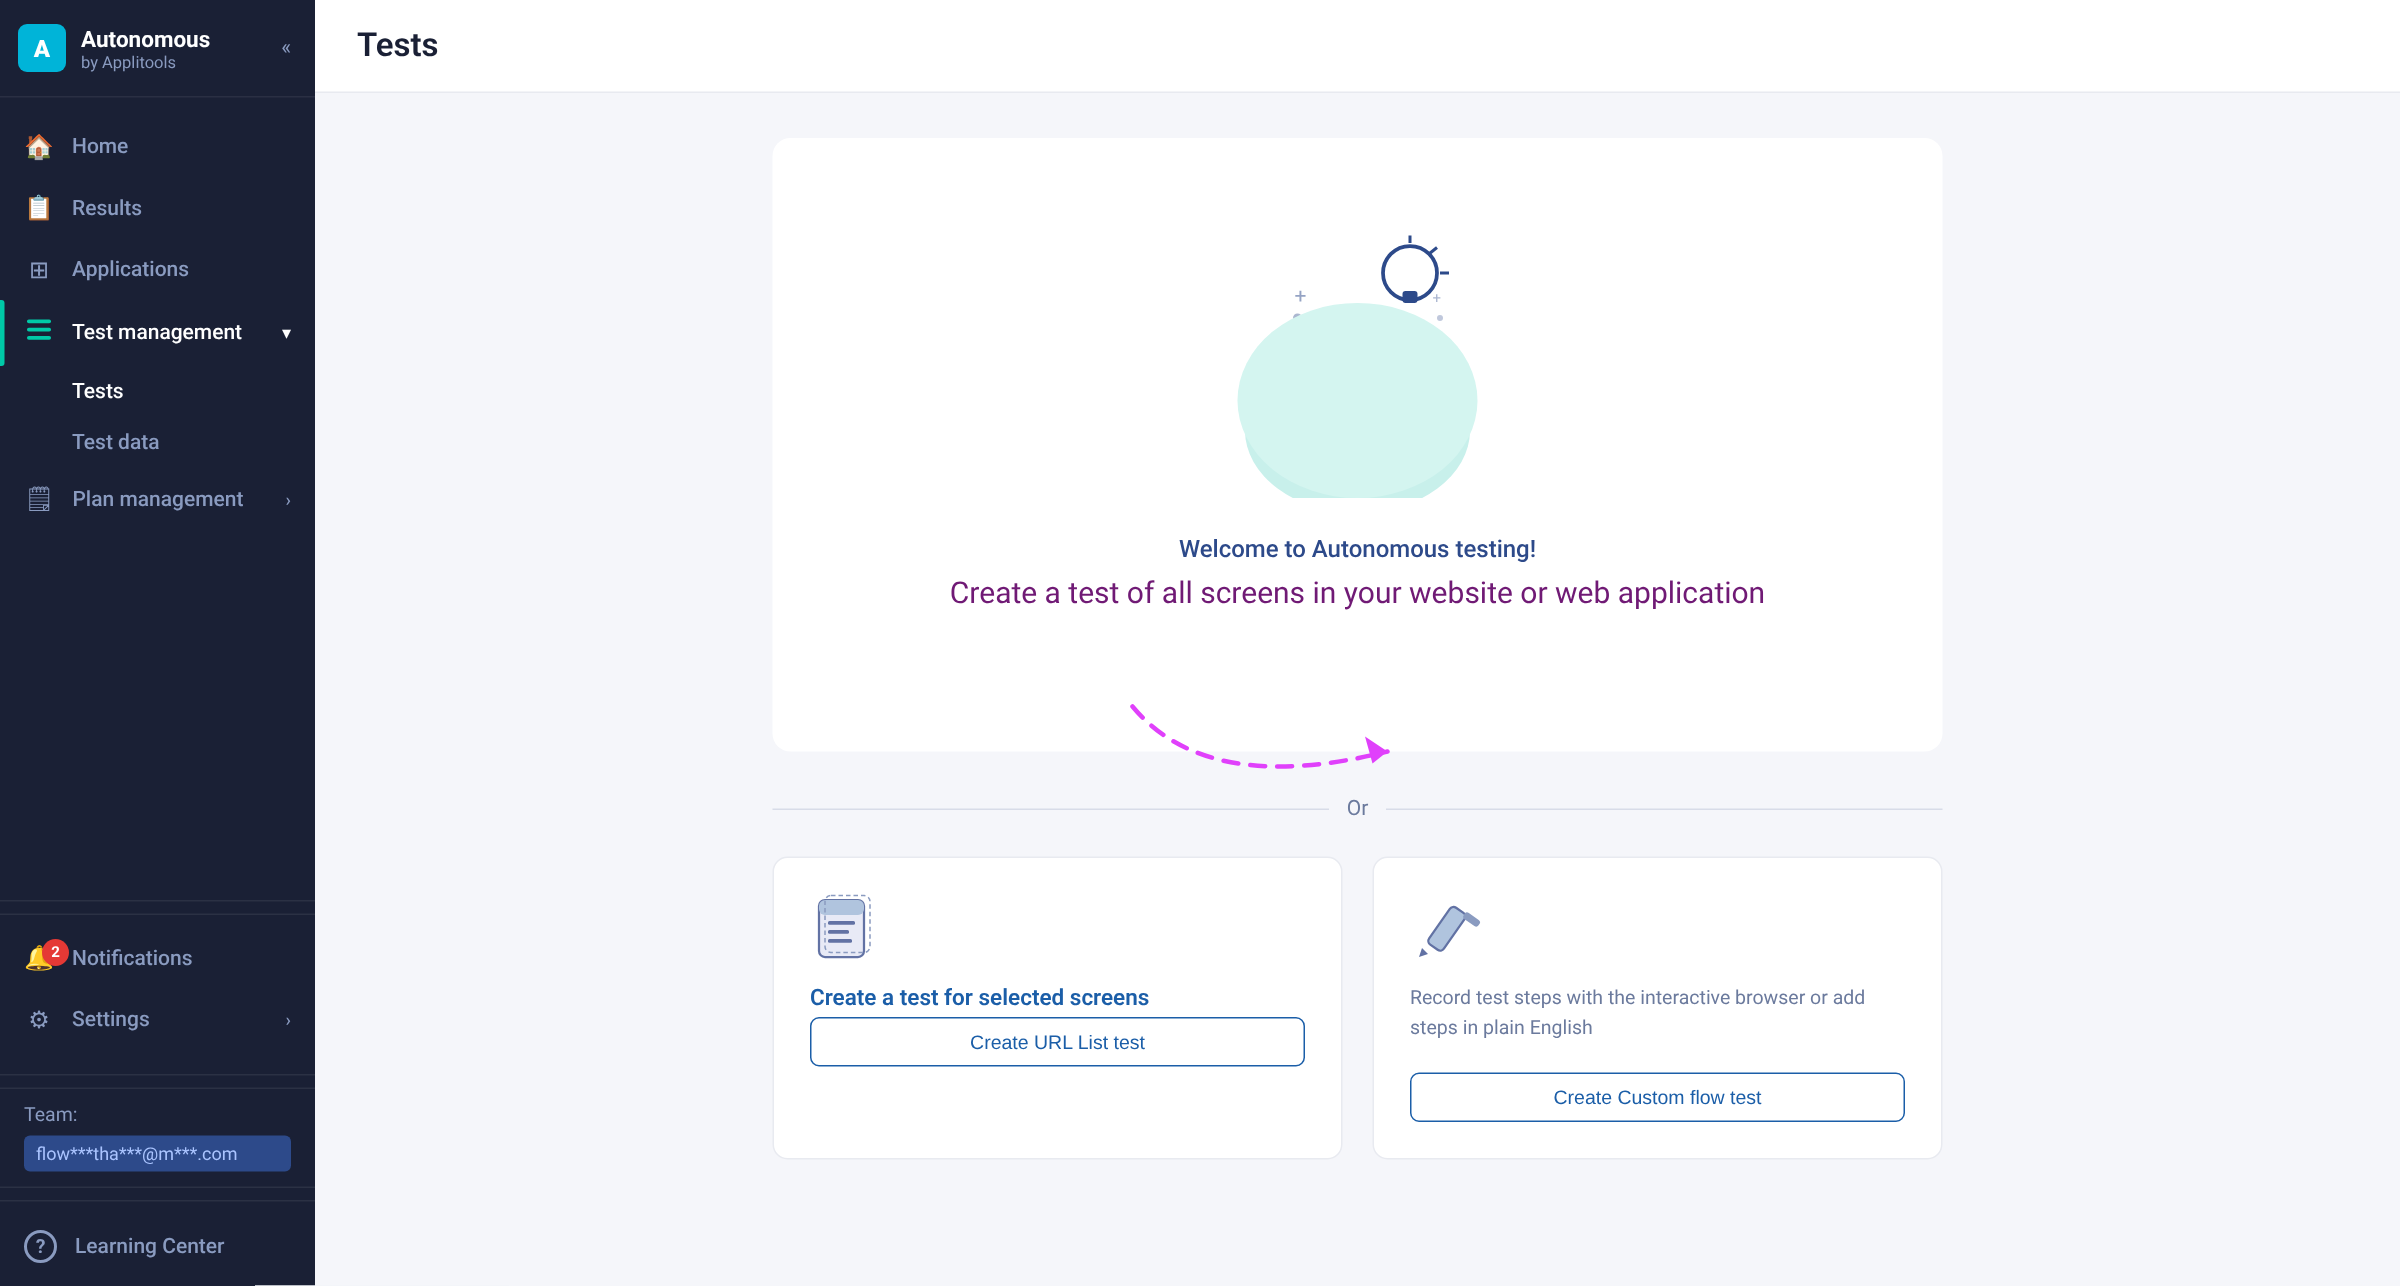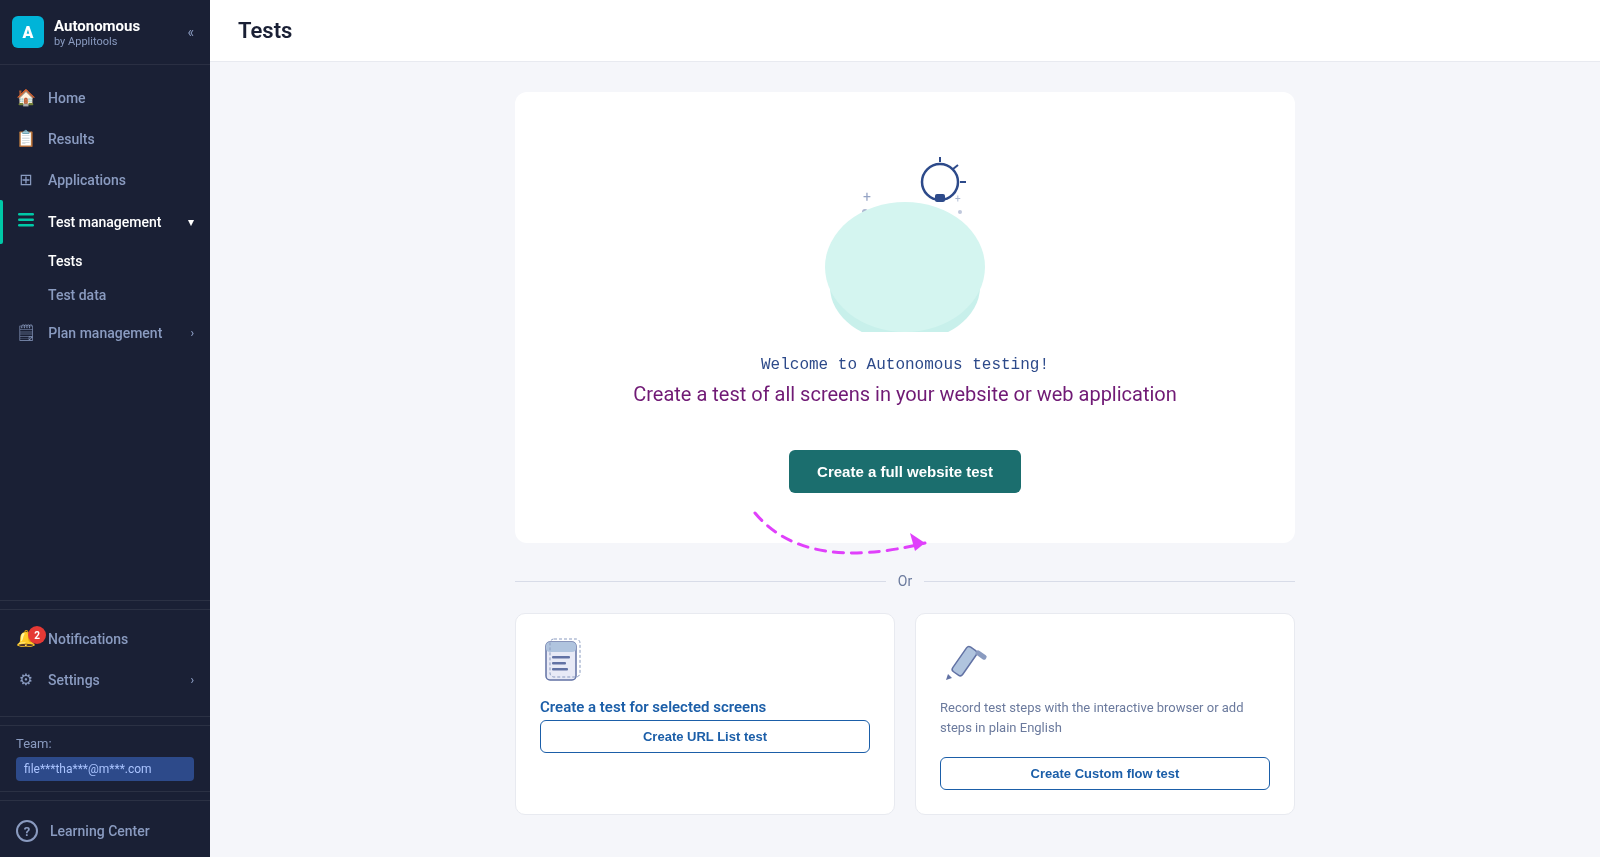--- a/index.html
+++ b/index.html
@@ -179,21 +179,20 @@
       width: 160px;
       height: 130px;
       background: #d4f5f0;
       border-radius: 50%;
     }
     .welcome-subtitle {
       font-size: 16px;
       font-weight: 500;
       color: #2d4a8a;
       margin-bottom: 8px;
-      font-family: Liberation Mono, monospace;
     }
     .welcome-title {
       font-size: 28px;
       font-weight: 700;
       color: #1a2035;
       margin-bottom: 10px;
     }
     .welcome-desc {
       font-size: 20px;
       color: #701a75;
@@ -268,21 +267,21 @@
       margin-bottom: 20px;
       line-height: 1.5;
     }
     .option-btn {
       background: #fff;
       color: #1b5ea8;
       border: 1.5px solid #1b5ea8;
       border-radius: 6px;
       padding: 8px 18px;
       font-size: 13px;
-      font-weight: 700;
+      font-weight: 400;
       cursor: pointer;
       width: 100%;
     }
   </style>
 </head>
 <body>
 
 <nav class="sidebar">
   <div class="sidebar-header">
     <div class="sidebar-logo">
@@ -353,21 +352,21 @@
       <span class="nav-icon">⚙</span>
       <span>Settings</span>
       <span class="chevron">›</span>
     </div>
   </div>
 
   <div class="sidebar-divider"></div>
 
   <div class="team-section">
     <div class="team-label">Team:</div>
-    <div class="team-email">file***tha***@m***.com</div>
+    <div class="team-email">flow***tha***@m***.com</div>
   </div>
 
   <div class="sidebar-divider"></div>
 
   <div class="nav-item" style="margin-bottom:4px;">
     <span class="nav-icon" style="width:22px;height:22px;border-radius:50%;border:2px solid #8a9bc0;display:flex;align-items:center;justify-content:center;font-size:13px;font-weight:700;color:#8a9bc0;">?</span>
     <span>Learning Center</span>
   </div>
 </nav>
 
@@ -406,21 +405,20 @@
 
           <circle cx="60" cy="80" r="3" fill="#2d4a8a" opacity="0.4"></circle>
           <circle cx="155" cy="80" r="2" fill="#2d4a8a" opacity="0.3"></circle>
           <text x="58" y="70" fill="#2d4a8a" font-size="14" opacity="0.5">+</text>
           <text x="150" y="70" fill="#2d4a8a" font-size="10" opacity="0.4">+</text>
         </svg>
       </div>
 
       <p class="welcome-subtitle">Welcome to Autonomous testing!</p>
       <p class="welcome-desc">Create a test of all screens in your website or web application</p>
-      <button class="create-btn">Create a full website test</button>
 
       
       <div class="arrow-container">
         <svg width="220" height="70" viewBox="0 0 220 70">
           <path d="M 10 10 Q 60 70 180 40" fill="none" stroke="#e040fb" stroke-width="3" stroke-dasharray="10,8" stroke-linecap="round"></path>
 
           <polygon points="180,40 165,30 170,48" fill="#e040fb"></polygon>
         </svg>
       </div>
     </div>

